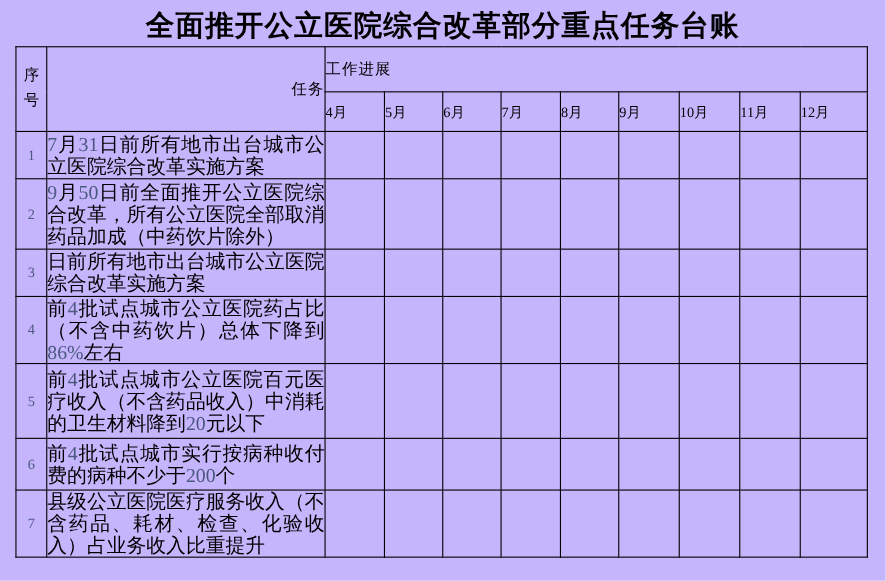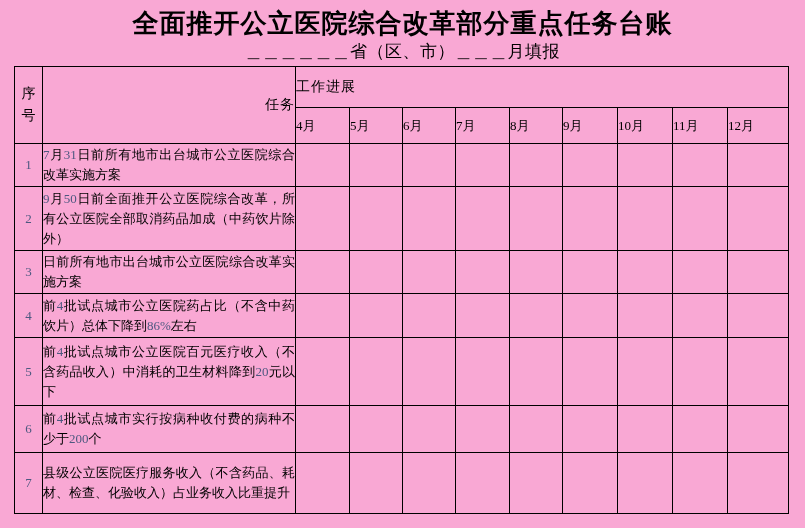--- a/index.html
+++ b/index.html
@@ -2,21 +2,21 @@
 <html><head>
 <meta charset="utf-8">
 <style>
   html, body { margin: 0; padding: 0; }
   body {
     width: 805px; height: 528px;
     background: #ffffff;
     color: #000;
     font-family: "Liberation Serif", serif;
   }
-  .page { width: 805px; height: 528px; overflow: hidden; background: #f9a8d4; }
+  .page { width: 805px; height: 528px; overflow: hidden; background: #c4b5fd; }
 
   .title {
     text-align: center;
     font-weight: bold;
     font-size: 26px;
     line-height: 32px;
     padding-top: 8px;
     letter-spacing: 1px;
     white-space: nowrap;
   }
@@ -46,21 +46,21 @@
     font-size: 14px;
     text-align: center;
     line-height: 22px;
     word-break: break-all;
     padding: 0 6px;
   }
   th.h-task { font-size: 14px; text-align: right; letter-spacing: 1px; }
 
   td.idx-cell { text-align: center; font-size: 13px; }
   td.task-cell {
-    font-size: 13px;
+    font-size: 18px;
     line-height: 20px;
     text-align: justify;
     text-align-last: left;
     padding: 1px 3px;
   }
   .num { color: #4d5880; }
 
   
   tr.r1 { height: 43px; }
   tr.r2 { height: 64px; }
@@ -68,21 +68,20 @@
   tr.r4 { height: 44px; }
   tr.r5 { height: 68px; }
   tr.r6 { height: 47px; }
   tr.r7 { height: 61px; }
 </style>
 </head>
 <body>
 
 <div class="page">
   <div class="title">全面推开公立医院综合改革部分重点任务台账</div>
-  <div class="subtitle">＿＿＿＿＿＿省（区、市）＿＿＿月填报</div>
 
   <table class="ledger">
     <colgroup>
       <col style="width:28px">
       <col style="width:253px">
       <col style="width:54px">
         <col style="width:53px">
         <col style="width:53px">
       <col style="width:54px">
         <col style="width:53px">

